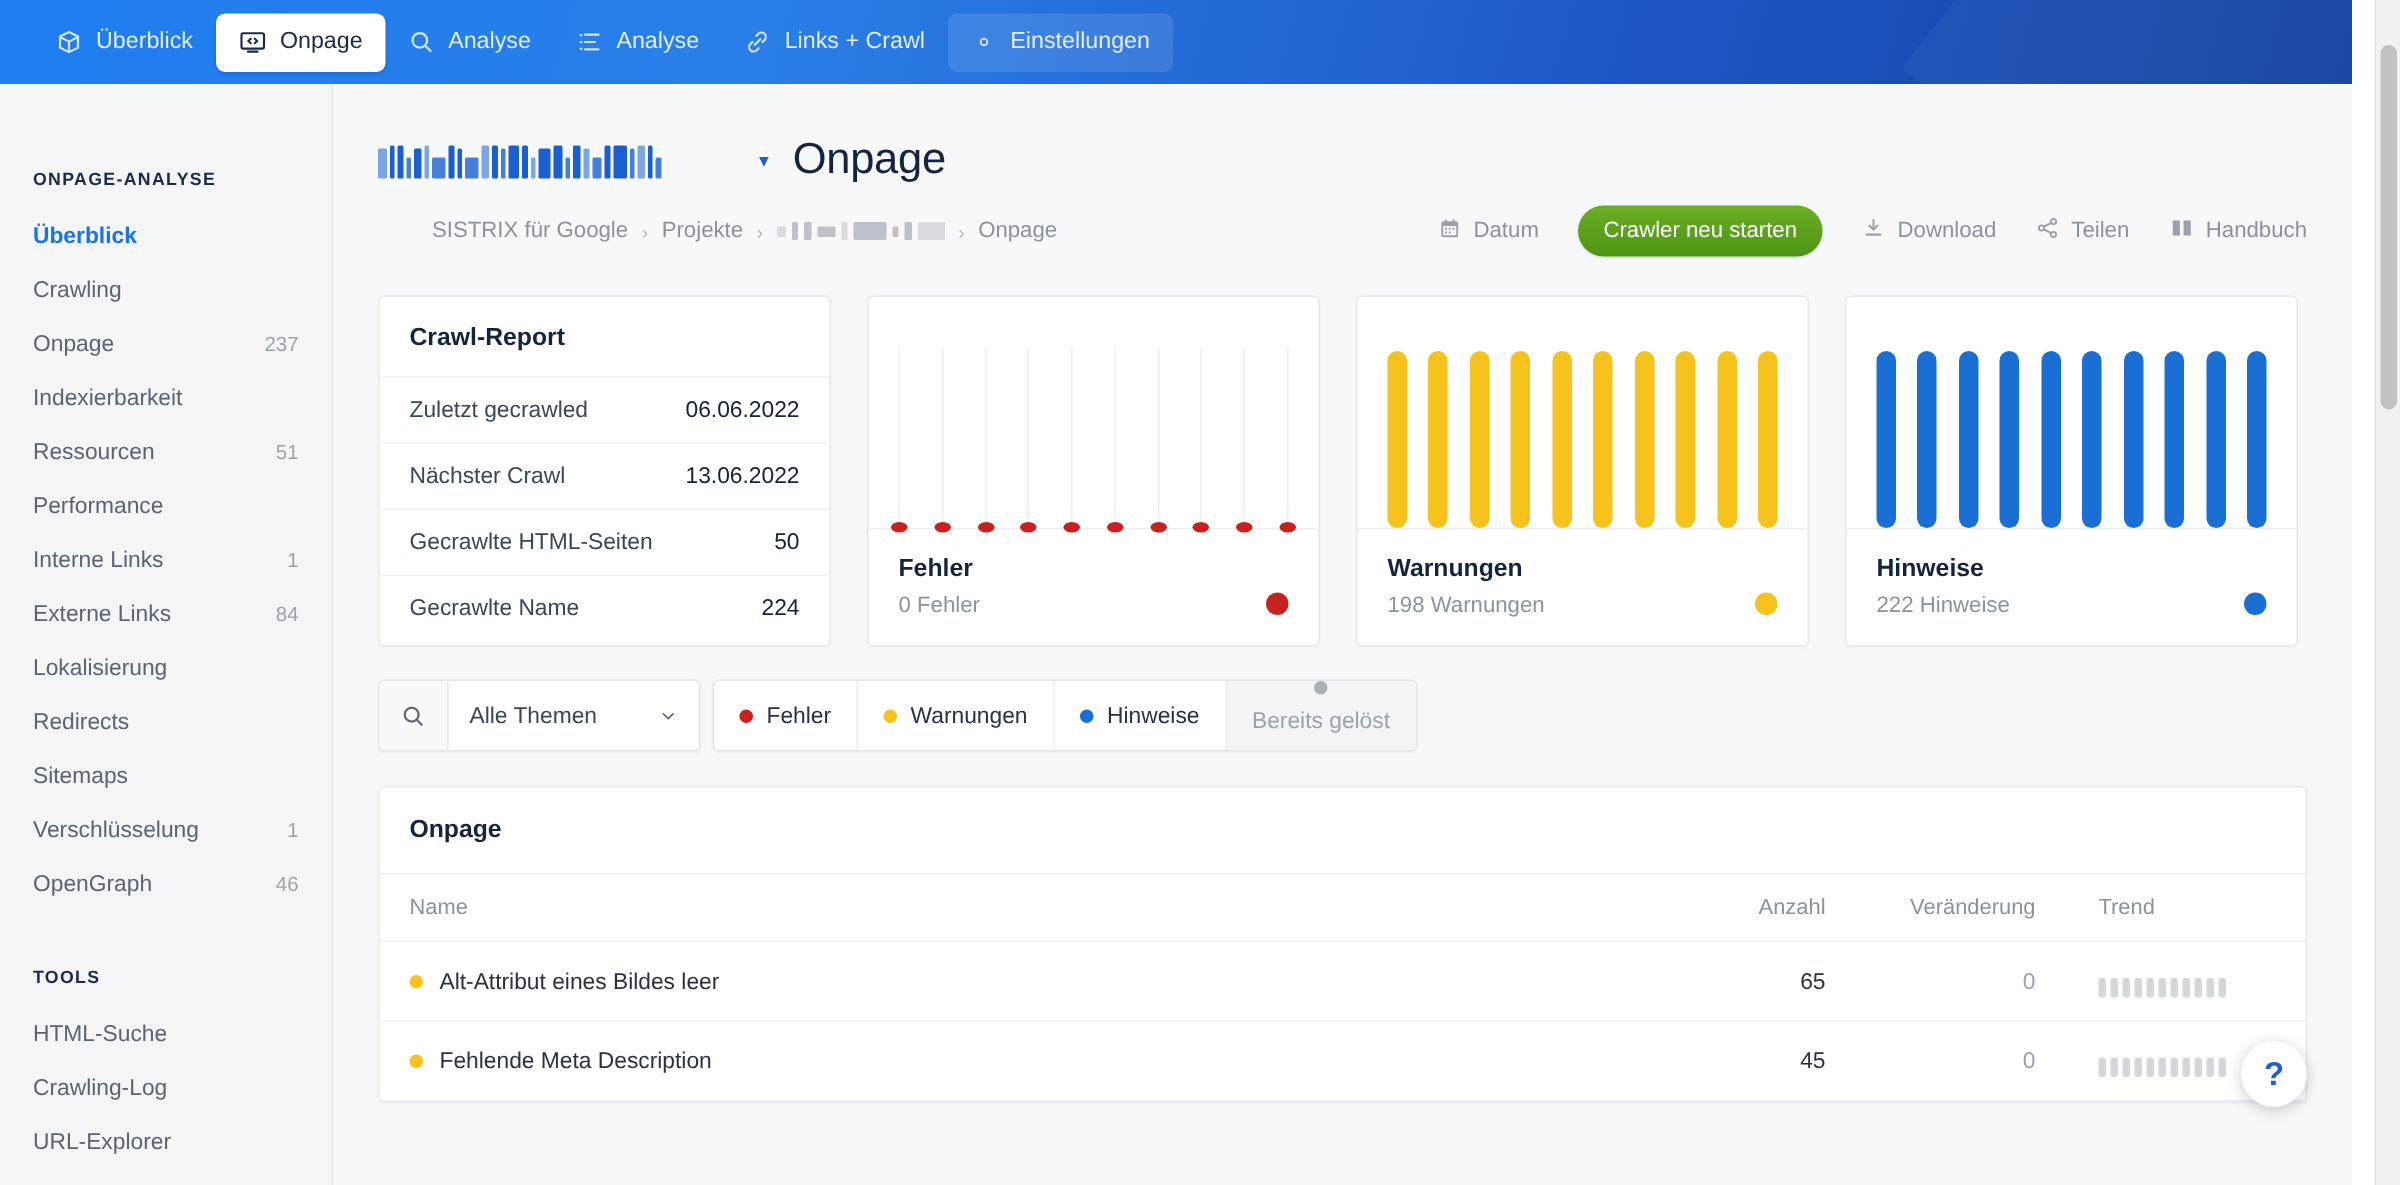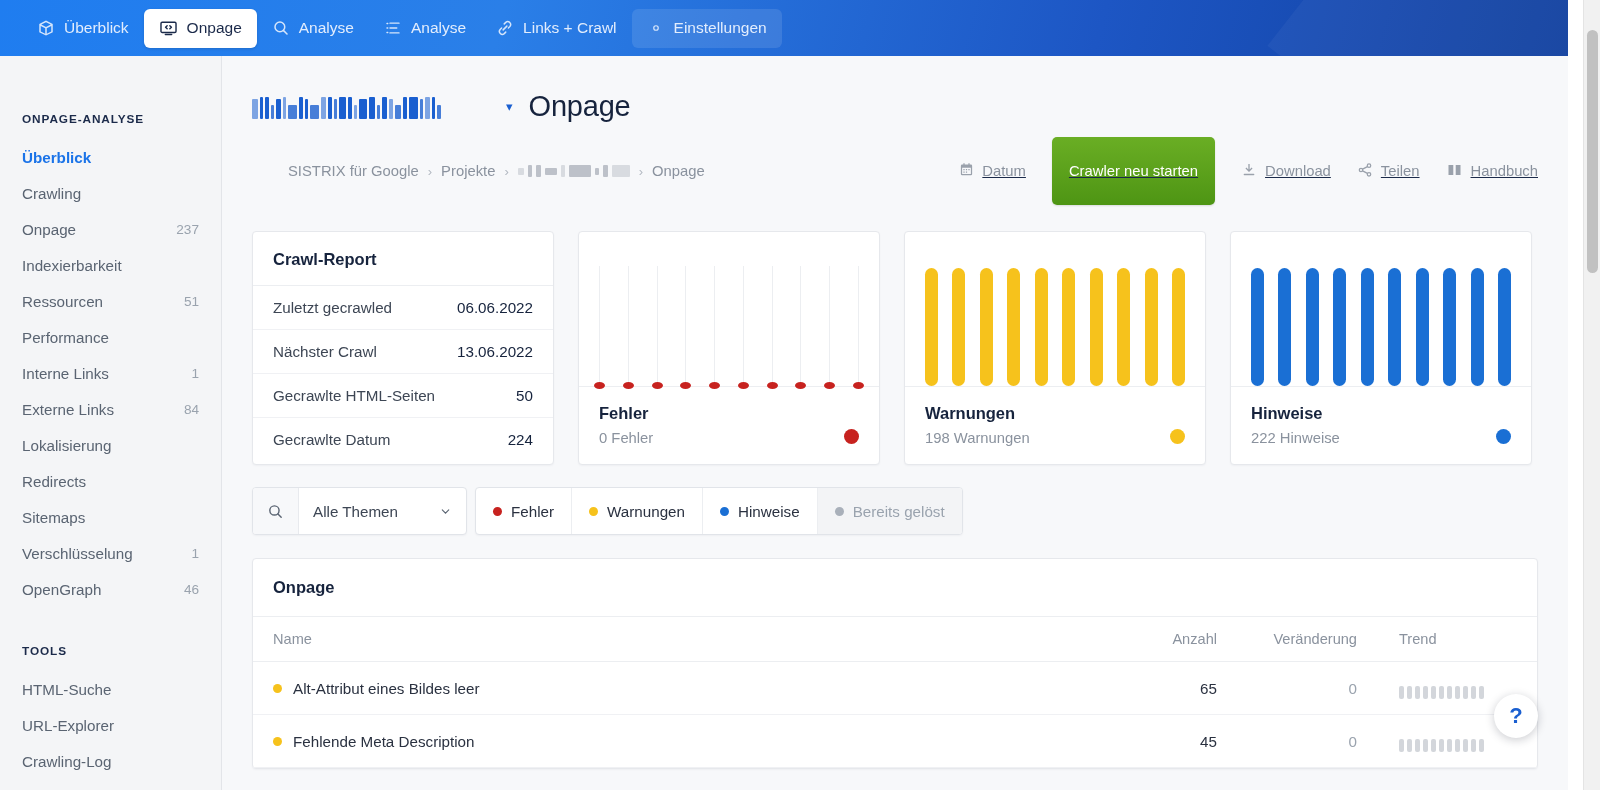--- a/index.html
+++ b/index.html
@@ -108,27 +108,27 @@
     display: flex; align-items: center;
     margin-top: 14px;
     margin-left: 36px;
   }
   .crumbs { display: flex; align-items: center; gap: 9px; font-size: 14.8px; color: #8a929e; }
   .crumbs .c { cursor: pointer; }
   .crumbs .sep { color: #b3b9c2; font-size: 13px; }
   .redacted-crumb { display: flex; align-items: center; gap: 4px; height: 13px; }
   .rc { background: #b9bec6; border-radius: 1px; }
 
-  .actions { margin-left: auto; display: flex; align-items: center; gap: 26px; text-decoration: underline; }
+  .actions { margin-left: auto; display: flex; align-items: center; gap: 26px; }
   .act { display: flex; align-items: center; gap: 8px; font-size: 14.8px; color: #8a929e; cursor: pointer; }
   .act svg { opacity: .85; }
   .btn-crawl {
     background: linear-gradient(180deg,#6aae24 0%,#4e9514 100%);
     color: #fff; font-size: 14.8px;
-    padding: 26px 17px; border-radius: 5px;
+    padding: 9px 17px; border-radius: 17px;
     border: none; cursor: pointer;
     box-shadow: 0 1px 2px rgba(0,0,0,.12);
     font-family: "Liberation Sans", sans-serif;
   }
 
   
   .cards { display: flex; gap: 24px; padding: 26px 30px 0 30px; }
   .card {
     background: #fff; border: 1px solid #e6e8ec;
     border-radius: 4px; box-shadow: 0 1px 2px rgba(16,24,40,.04);
@@ -182,21 +182,21 @@
   .fselect {
     display: flex; align-items: center; justify-content: space-between;
     width: 167px; padding: 0 14px; font-size: 15.2px; color: #3d4654; cursor: pointer;
   }
   .fgroup2 { margin-left: 8px; }
   .fchip {
     display: flex; align-items: center; gap: 9px;
     padding: 0 17px; font-size: 15.2px; color: #2a3140;
     border-right: 1px solid #eceef1; cursor: pointer;
   }
-  .fchip:last-child { border-right: none; background: #f3f4f6; color: #9aa3ae; }
+  .fchip:last-child { border-right: none; background: #f3f4f6; color: #9aa3ae; flex-direction: column; }
   .cdot { width: 9px; height: 9px; border-radius: 50%; }
 
   
   .tablecard {
     margin: 23px 30px 0 30px;
     background: #fff; border: 1px solid #e6e8ec; border-radius: 4px;
     box-shadow: 0 1px 2px rgba(16,24,40,.04);
   }
   .tc-title {
     font-size: 16.5px; font-weight: 700; color: #16233d;
@@ -348,24 +348,24 @@
   <div class="side-item">
     <span>OpenGraph</span>
     <span class="side-count">46</span>
   </div>
 
   <div class="side-head sp">TOOLS</div>
   <div class="side-item">
     <span>HTML-Suche</span>
   </div>
   <div class="side-item">
+    <span>Crawling-Log</span>
+  </div>
+  <div class="side-item">
     <span>URL-Explorer</span>
-  </div>
-  <div class="side-item">
-    <span>Crawling-Log</span>
   </div>
 
   <div class="side-head sp">EXPERTENMODUS</div>
 </div>
 
 <div class="main">
 
   <div class="page-head">
     <div class="title-row">
       <div class="redacted-title" id="redactedTitle">
@@ -479,21 +479,21 @@
       </div>
       <div class="report-row">
         <span>Nächster Crawl</span>
         <span class="v">13.06.2022</span>
       </div>
       <div class="report-row">
         <span>Gecrawlte HTML-Seiten</span>
         <span class="v">50</span>
       </div>
       <div class="report-row">
-        <span>Gecrawlte Datum</span>
+        <span>Gecrawlte Name</span>
         <span class="v">224</span>
       </div>
     </div>
 
     <div class="card card-metric">
       <div class="metric-chart" id="chart0">
           <div class="stem" style="height: 120px;">
             <span class="dot" style="background: rgb(199, 34, 31);"></span>
           </div>
           <div class="stem" style="height: 120px;">

